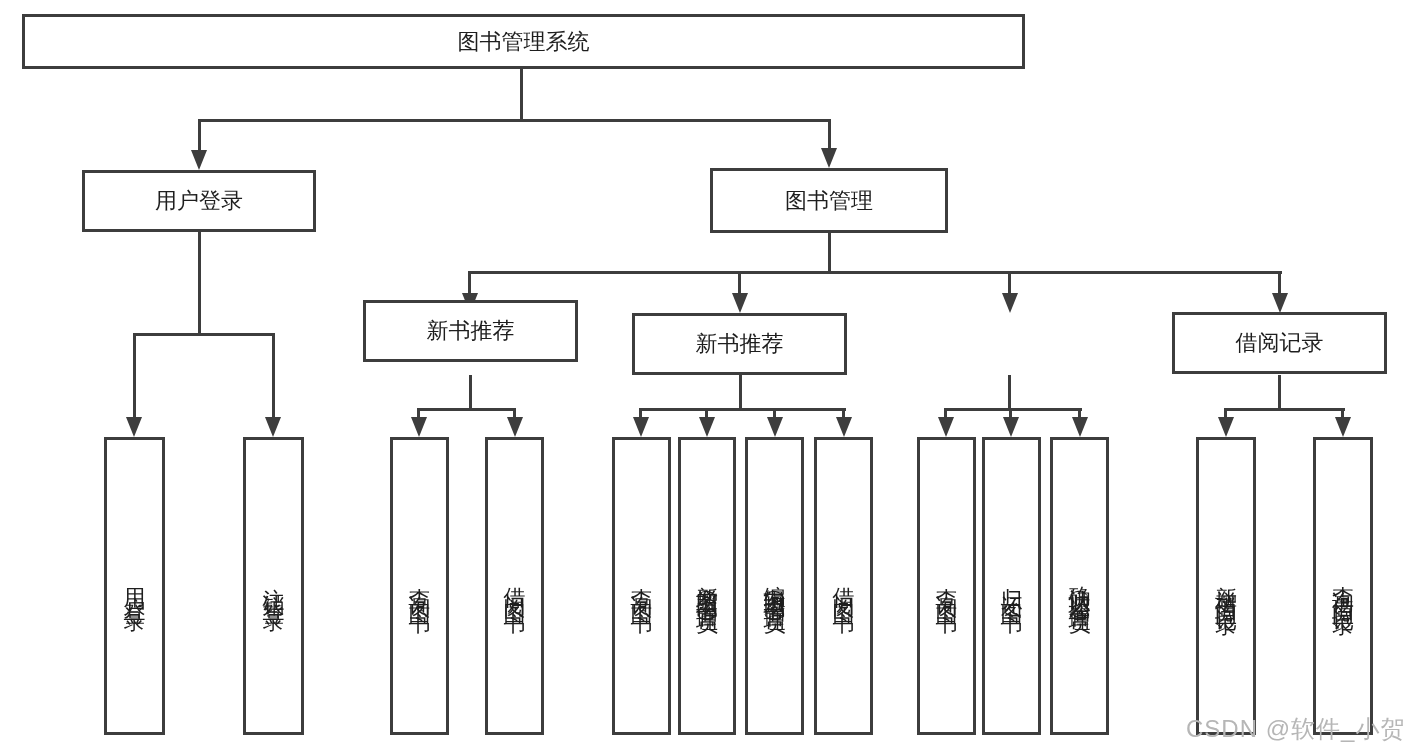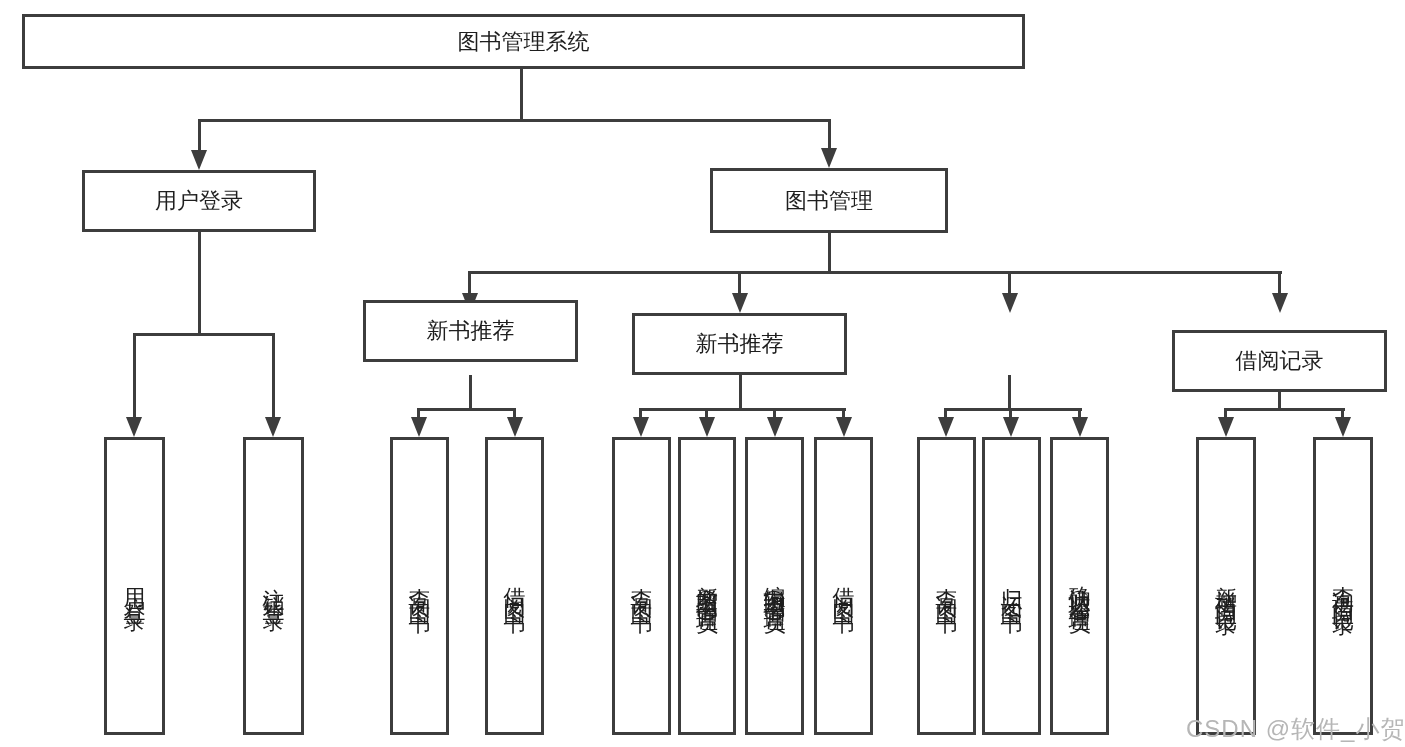--- a/index.html
+++ b/index.html
@@ -100,21 +100,21 @@
   <div class="box" style="left:710px;top:168px;width:238px;height:65px">
     <span>图书管理</span>
   </div>
 
   <div class="box" style="left:363px;top:300px;width:215px;height:62px">
     <span>新书推荐</span>
   </div>
   <div class="box" style="left:632px;top:313px;width:215px;height:62px">
     <span>新书推荐</span>
   </div>
-  <div class="box" style="left:1172px;top:330px;width:215px;height:62px">
+  <div class="box" style="left:1172px;top:312px;width:215px;height:62px">
     <span>借阅记录</span>
   </div>
 
   <div class="box" style="left:104px;top:437px;width:61px;height:298px">
     <span class="vtext">用户登录</span>
   </div>
   <div class="box" style="left:243px;top:437px;width:61px;height:298px">
     <span class="vtext">注销登录</span>
   </div>
 

